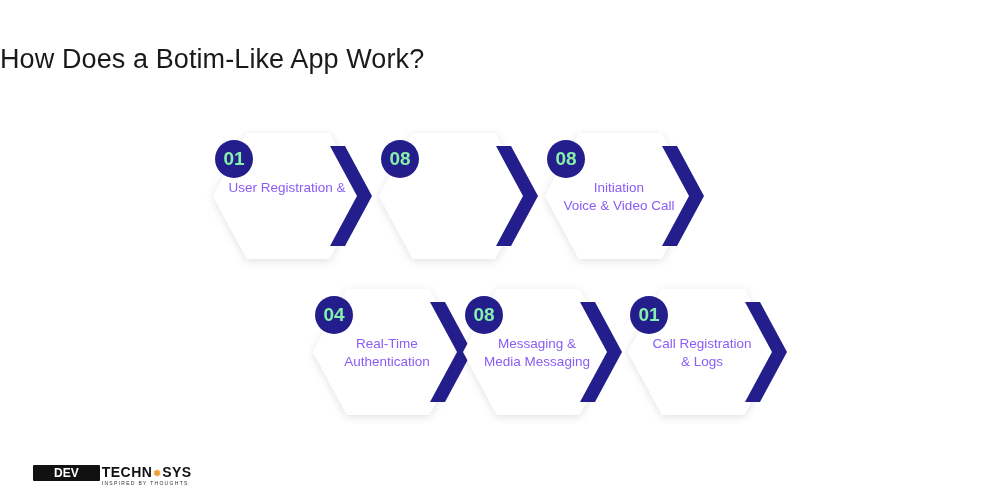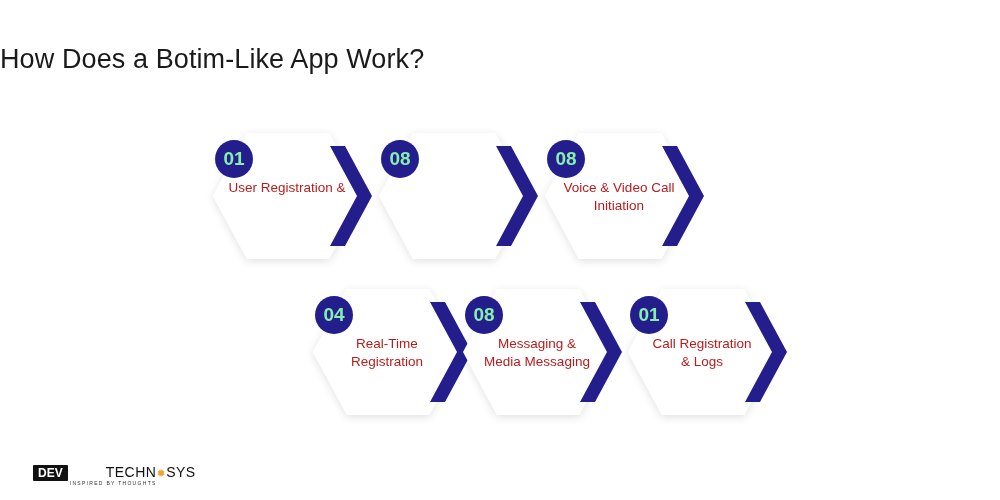--- a/index.html
+++ b/index.html
@@ -15,31 +15,31 @@
       position: absolute; width: 175px; height: 130px;
     }
     .step svg.shape { position: absolute; left: 0; top: 0; overflow: visible; }
     .num {
       position: absolute; left: 3px; top: 8px; width: 38px; height: 38px; border-radius: 50%;
       background: #231e8c; color: #86efac; font-weight: bold; font-size: 19px;
       display: flex; align-items: center; justify-content: center;
     }
     .label {
       position: absolute; left: 0; top: 47px; width: 150px; text-align: center;
-      font-size: 13.5px; color: #b91c1c; line-height: 18px;
+      font-size: 13.5px; color: #8b5cf6; line-height: 18px;
     }
     .logo {
       position: absolute; left: 33px; top: 465px; height: 24px; display: flex; align-items: flex-start;
     }
     .logo .dev {
-      background: #111; color: #fff; font-weight: bold; font-size: 12px; padding: 1px 5px; line-height: 14px;
+      background: #111; color: #fff; font-weight: bold; font-size: 12px; padding: 1px 21px; line-height: 14px;
       border-radius: 1px;
     }
     .logo .txt { margin-left: 2px; }
-    .logo .brand { font-weight: normal; font-size: 14px; color: #111; line-height: 14px; letter-spacing: 0.5px; margin-left: 36px; }
+    .logo .brand { font-weight: bold; font-size: 14px; color: #111; line-height: 14px; letter-spacing: 0.5px; }
     .logo .brand .gear { color: #f0a030; font-size: 11px; }
     .logo .tag { font-size: 5px; color: #333; letter-spacing: 1.3px; line-height: 7px; }
   </style>
 </head>
 <body>
 
 <div class="title">How Does a Botim-Like App Work?</div>
 
 <svg width="0" height="0" style="position:absolute">
   <defs>
@@ -68,34 +68,34 @@
   <div class="num">08</div>
 </div>
 
 <div class="step" style="left:544px; top:132px;">
   <svg class="shape" width="175" height="130">
     <polygon points="35,1 117,1 152,64 117,127 35,127 1,64" fill="#ffffff" filter="url(#hexshadow)"></polygon>
     <polygon points="118,14 133,14 160,64 133,114 118,114 145,64" fill="#231e8c"></polygon>
   </svg>
   <div class="num">08</div>
   <div class="label">
+    <div>Initiation</div>
     <div>Voice &amp; Video Call</div>
-    <div>Initiation</div>
   </div>
 </div>
 
 <div class="step" style="left:312px; top:288px;">
   <svg class="shape" width="175" height="130">
     <polygon points="35,1 117,1 152,64 117,127 35,127 1,64" fill="#ffffff" filter="url(#hexshadow)"></polygon>
     <polygon points="118,14 133,14 160,64 133,114 118,114 145,64" fill="#231e8c"></polygon>
   </svg>
   <div class="num">04</div>
   <div class="label">
     <div>Real-Time</div>
-    <div>Registration</div>
+    <div>Authentication</div>
   </div>
 </div>
 
 <div class="step" style="left:462px; top:288px;">
   <svg class="shape" width="175" height="130">
     <polygon points="35,1 117,1 152,64 117,127 35,127 1,64" fill="#ffffff" filter="url(#hexshadow)"></polygon>
     <polygon points="118,14 133,14 160,64 133,114 118,114 145,64" fill="#231e8c"></polygon>
   </svg>
   <div class="num">08</div>
   <div class="label">

